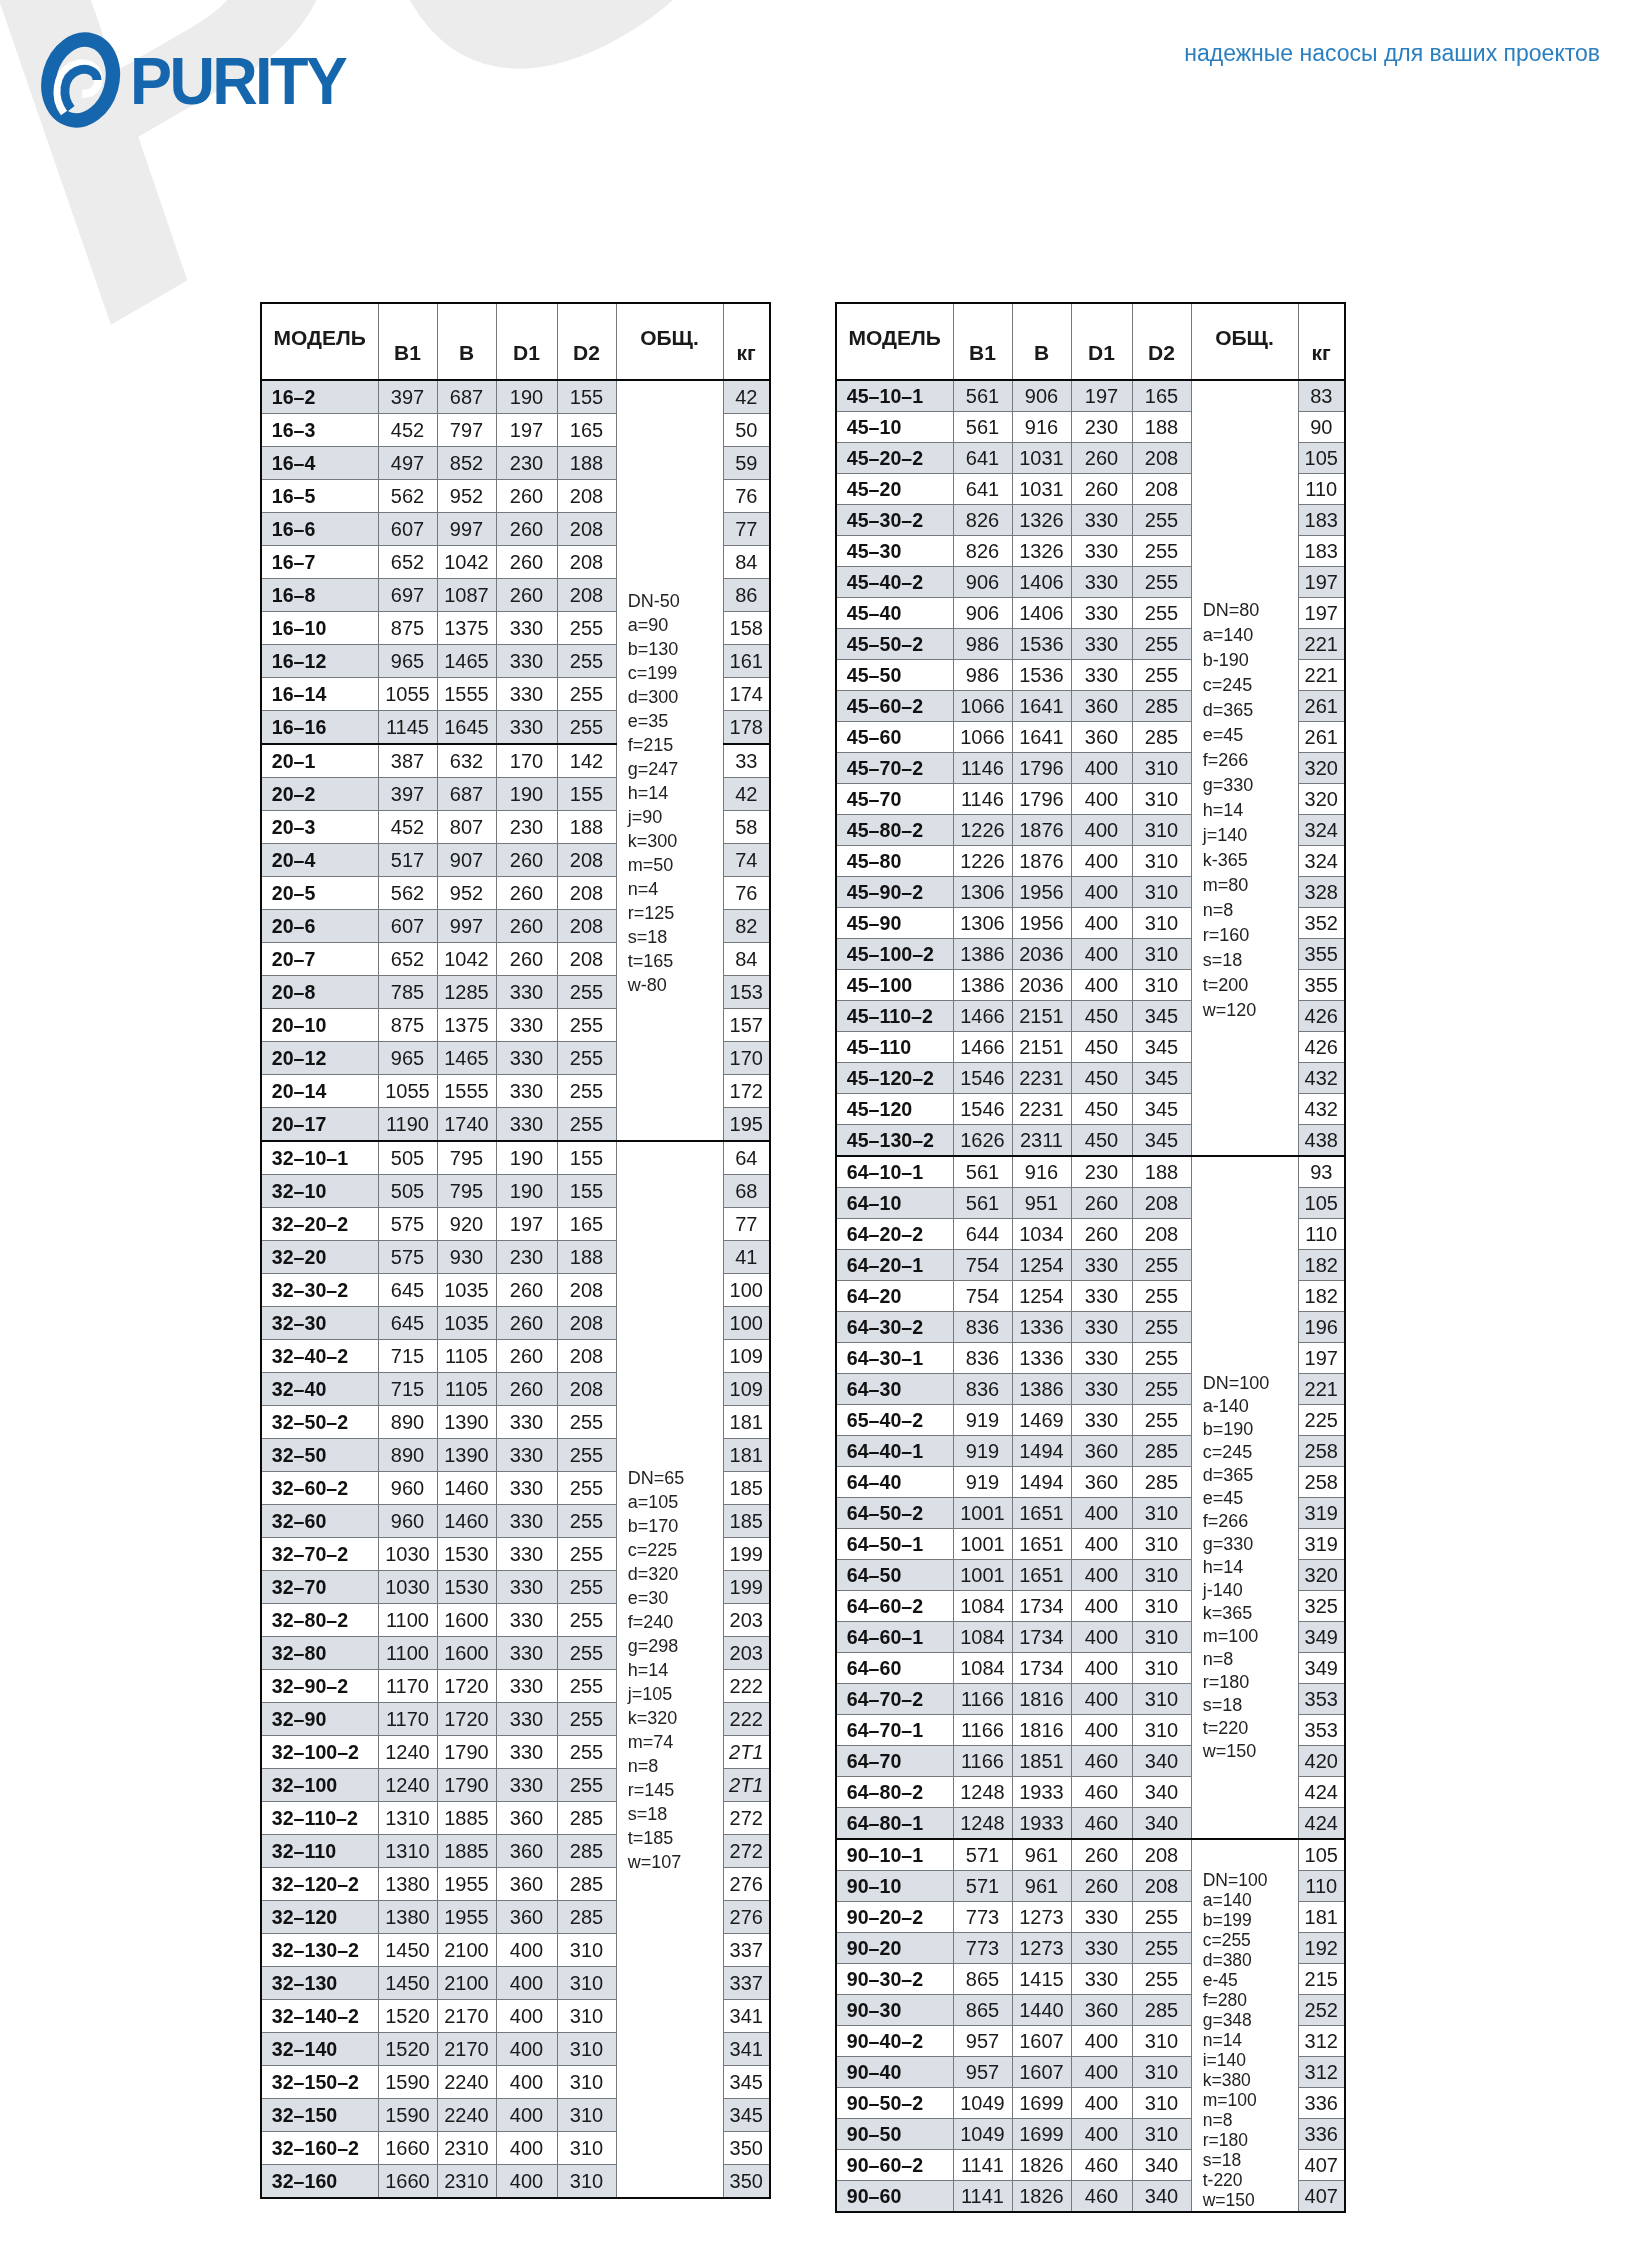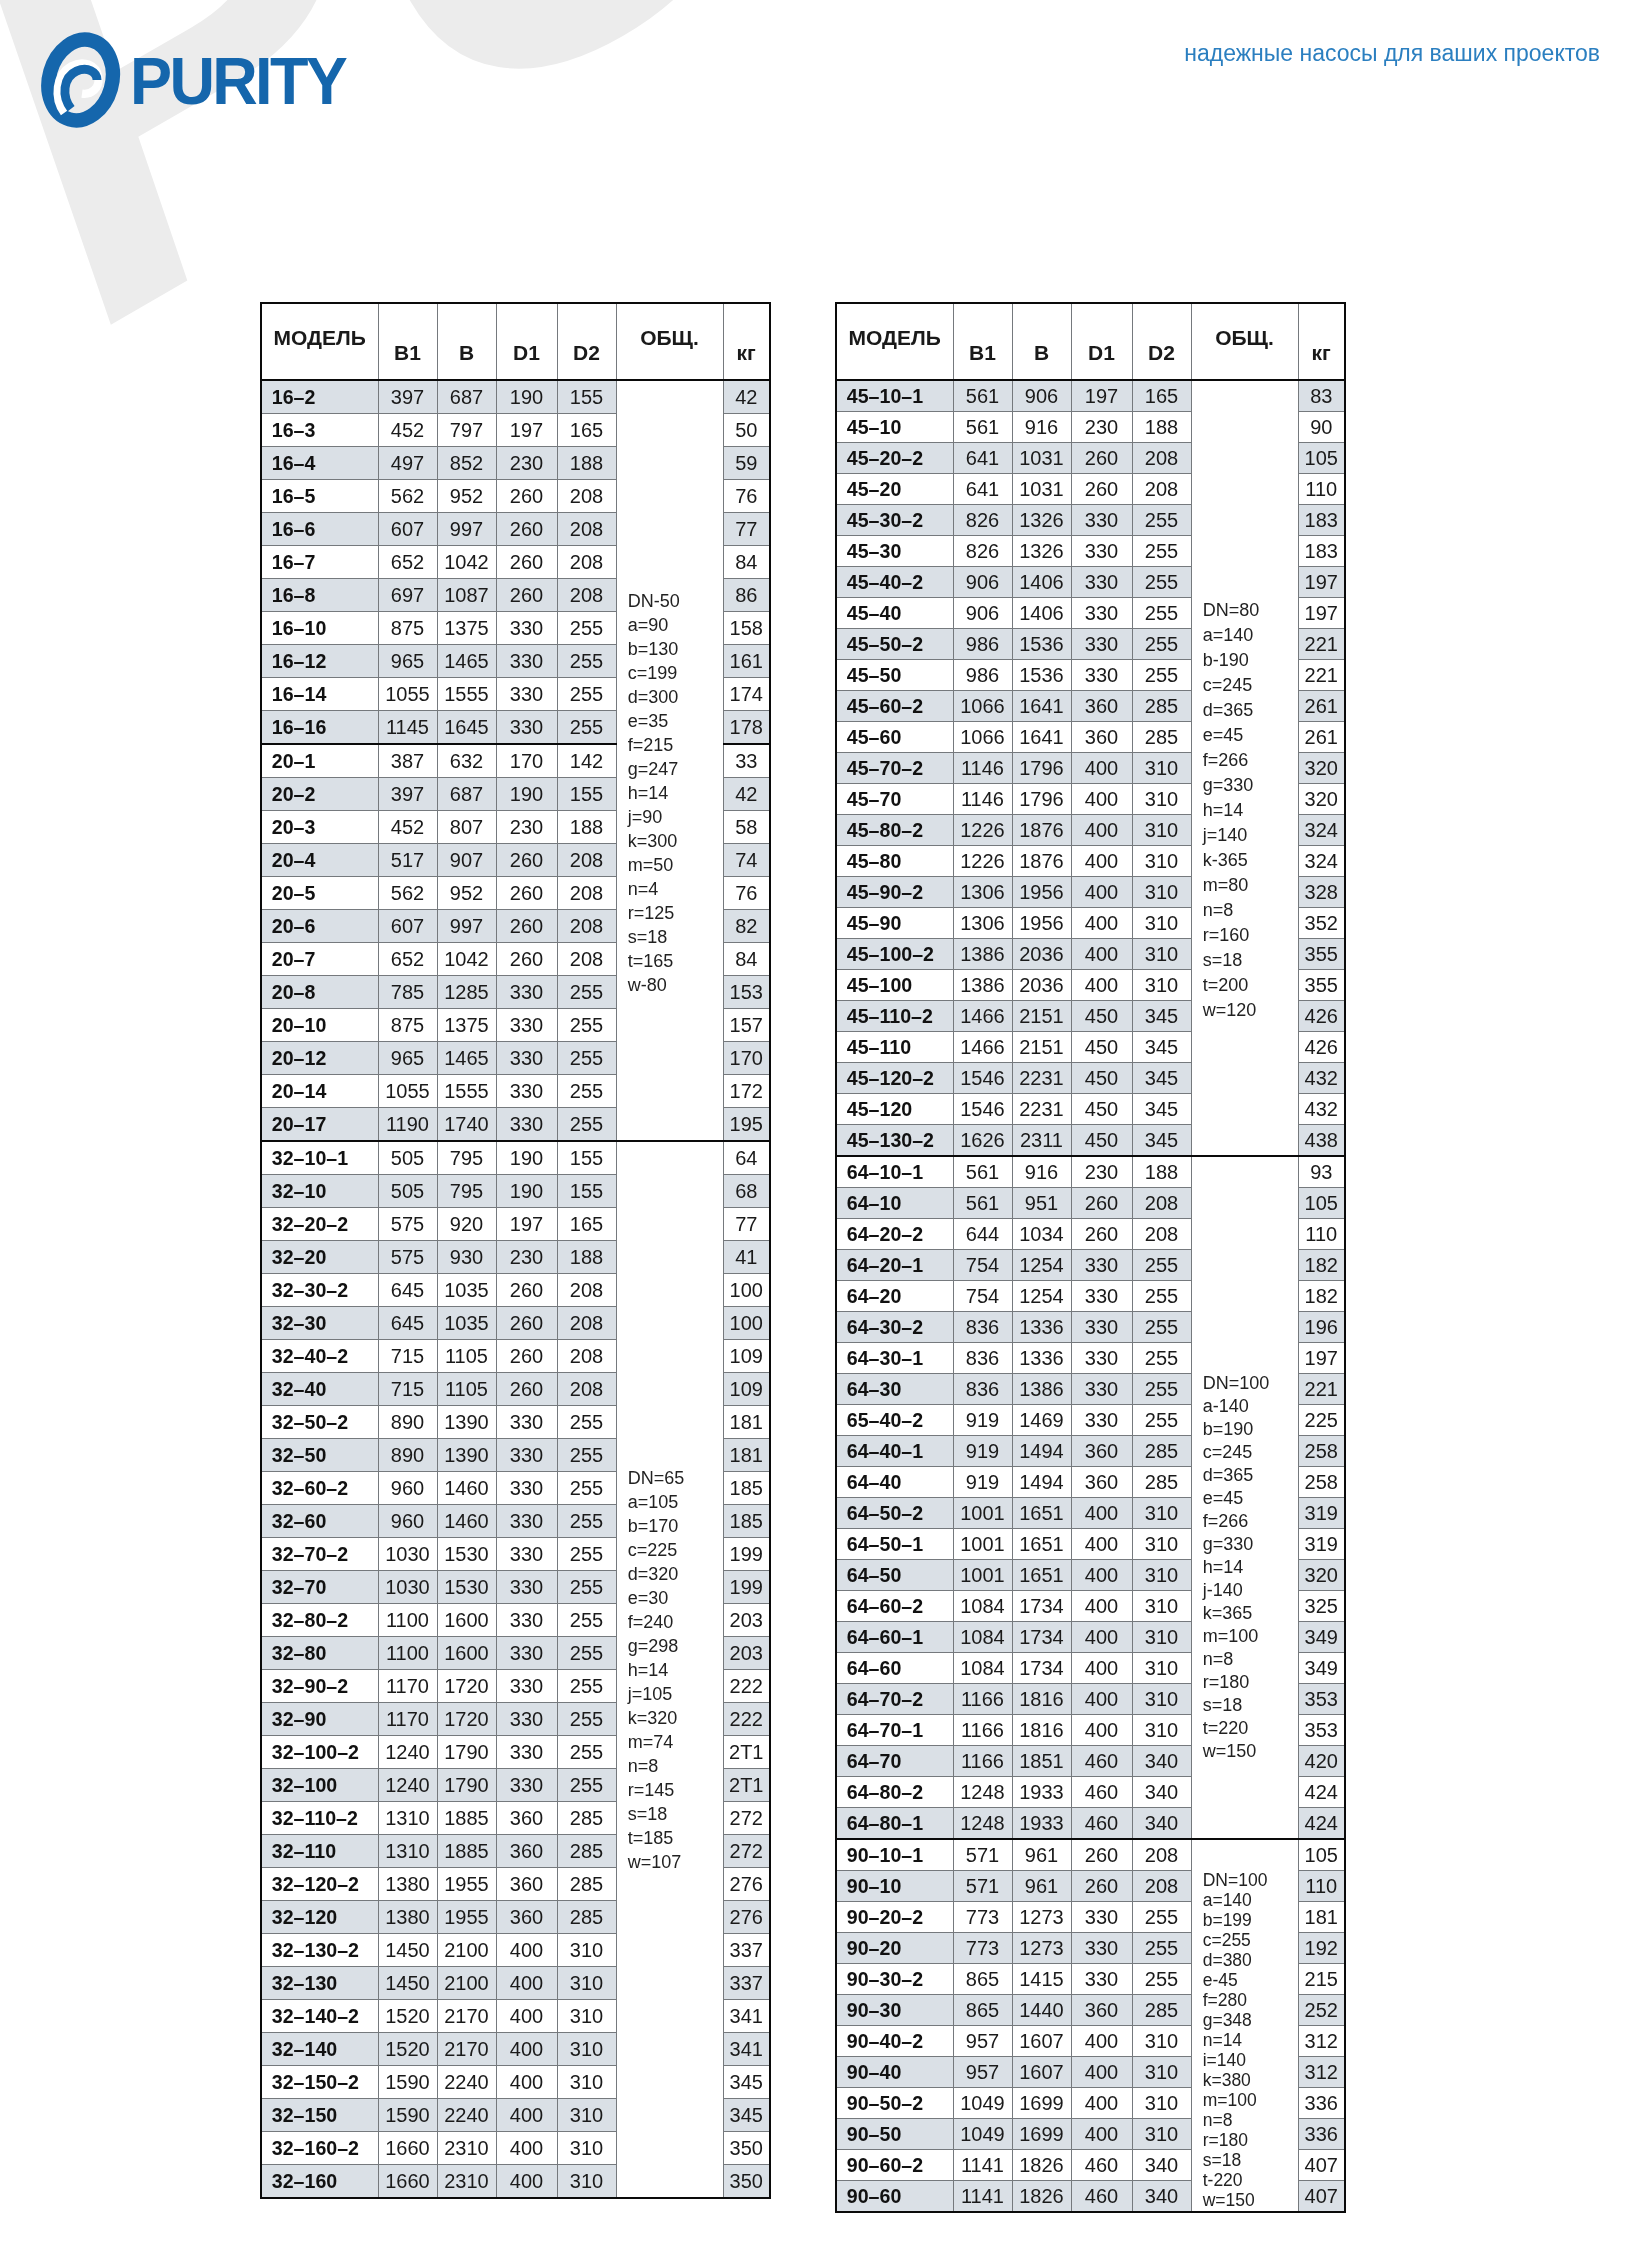--- a/index.html
+++ b/index.html
@@ -31,21 +31,21 @@
   .spec tr.shade td{background:var(--row_shade);}
   .spec tr.plain td{background:transparent;}
   .spec td.note{background:transparent !important;text-align:left;padding-left:11.2px;
        white-space:pre-line;font-size:18px;line-height:24px;color:#222;font-weight:normal;}
   #tbl-left .note.b0{padding-top:64px;}
   #tbl-right .note.b0{padding-top:84px;line-height:25px;}
   #tbl-right .note.b1{padding-top:140px;line-height:23px;}
   #tbl-right .note.b2{padding-top:28px;line-height:20px;font-size:17.5px;}
   .spec tr.blockstart td{border-top:2.8px solid var(--border_black);}
   .spec tr.break td{border-top:2.1px solid var(--border_black);}
-  .spec td.ital{}
+  .spec td.ital{font-style:italic;}
 </style>
 </head>
 <body>
 
 <div class="watermark">PURITY</div>
 
 <div class="hdr">
   <div class="logo">
     <svg class="logo-ic" viewBox="0 0 120 140">
       <ellipse cx="58" cy="70" rx="46" ry="60" fill="none" stroke="#1566ac" stroke-width="21" transform="rotate(16 58 70)"></ellipse>

